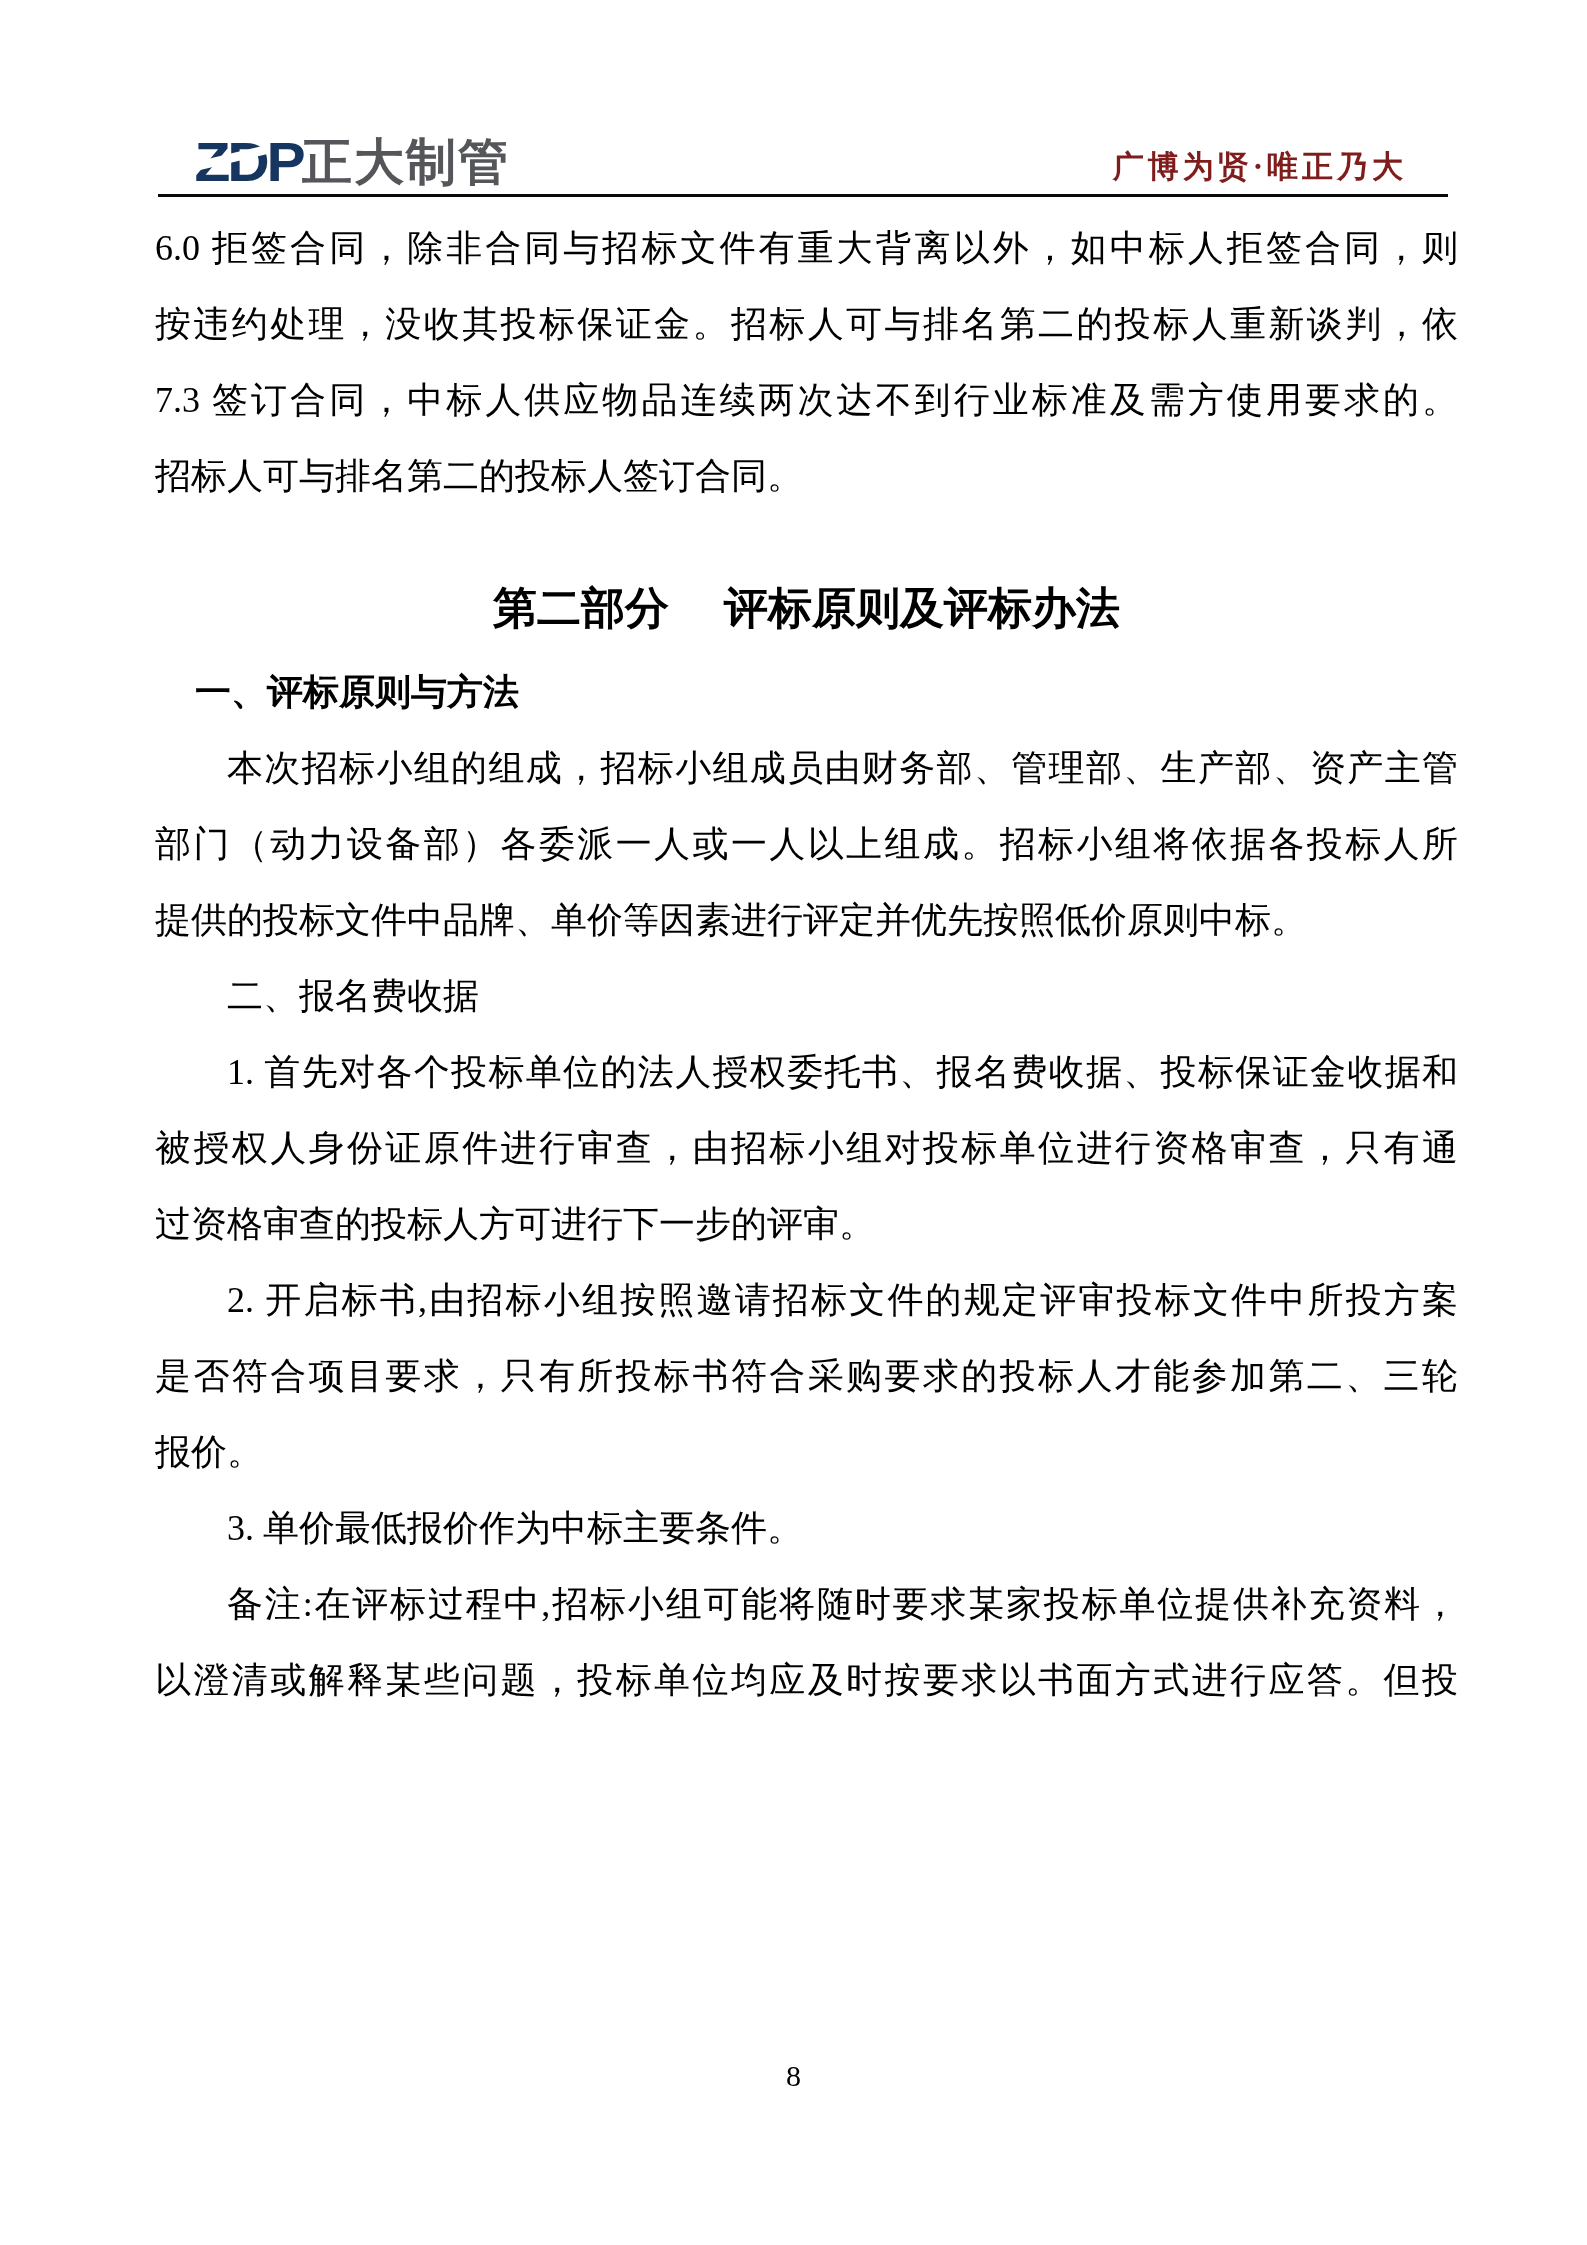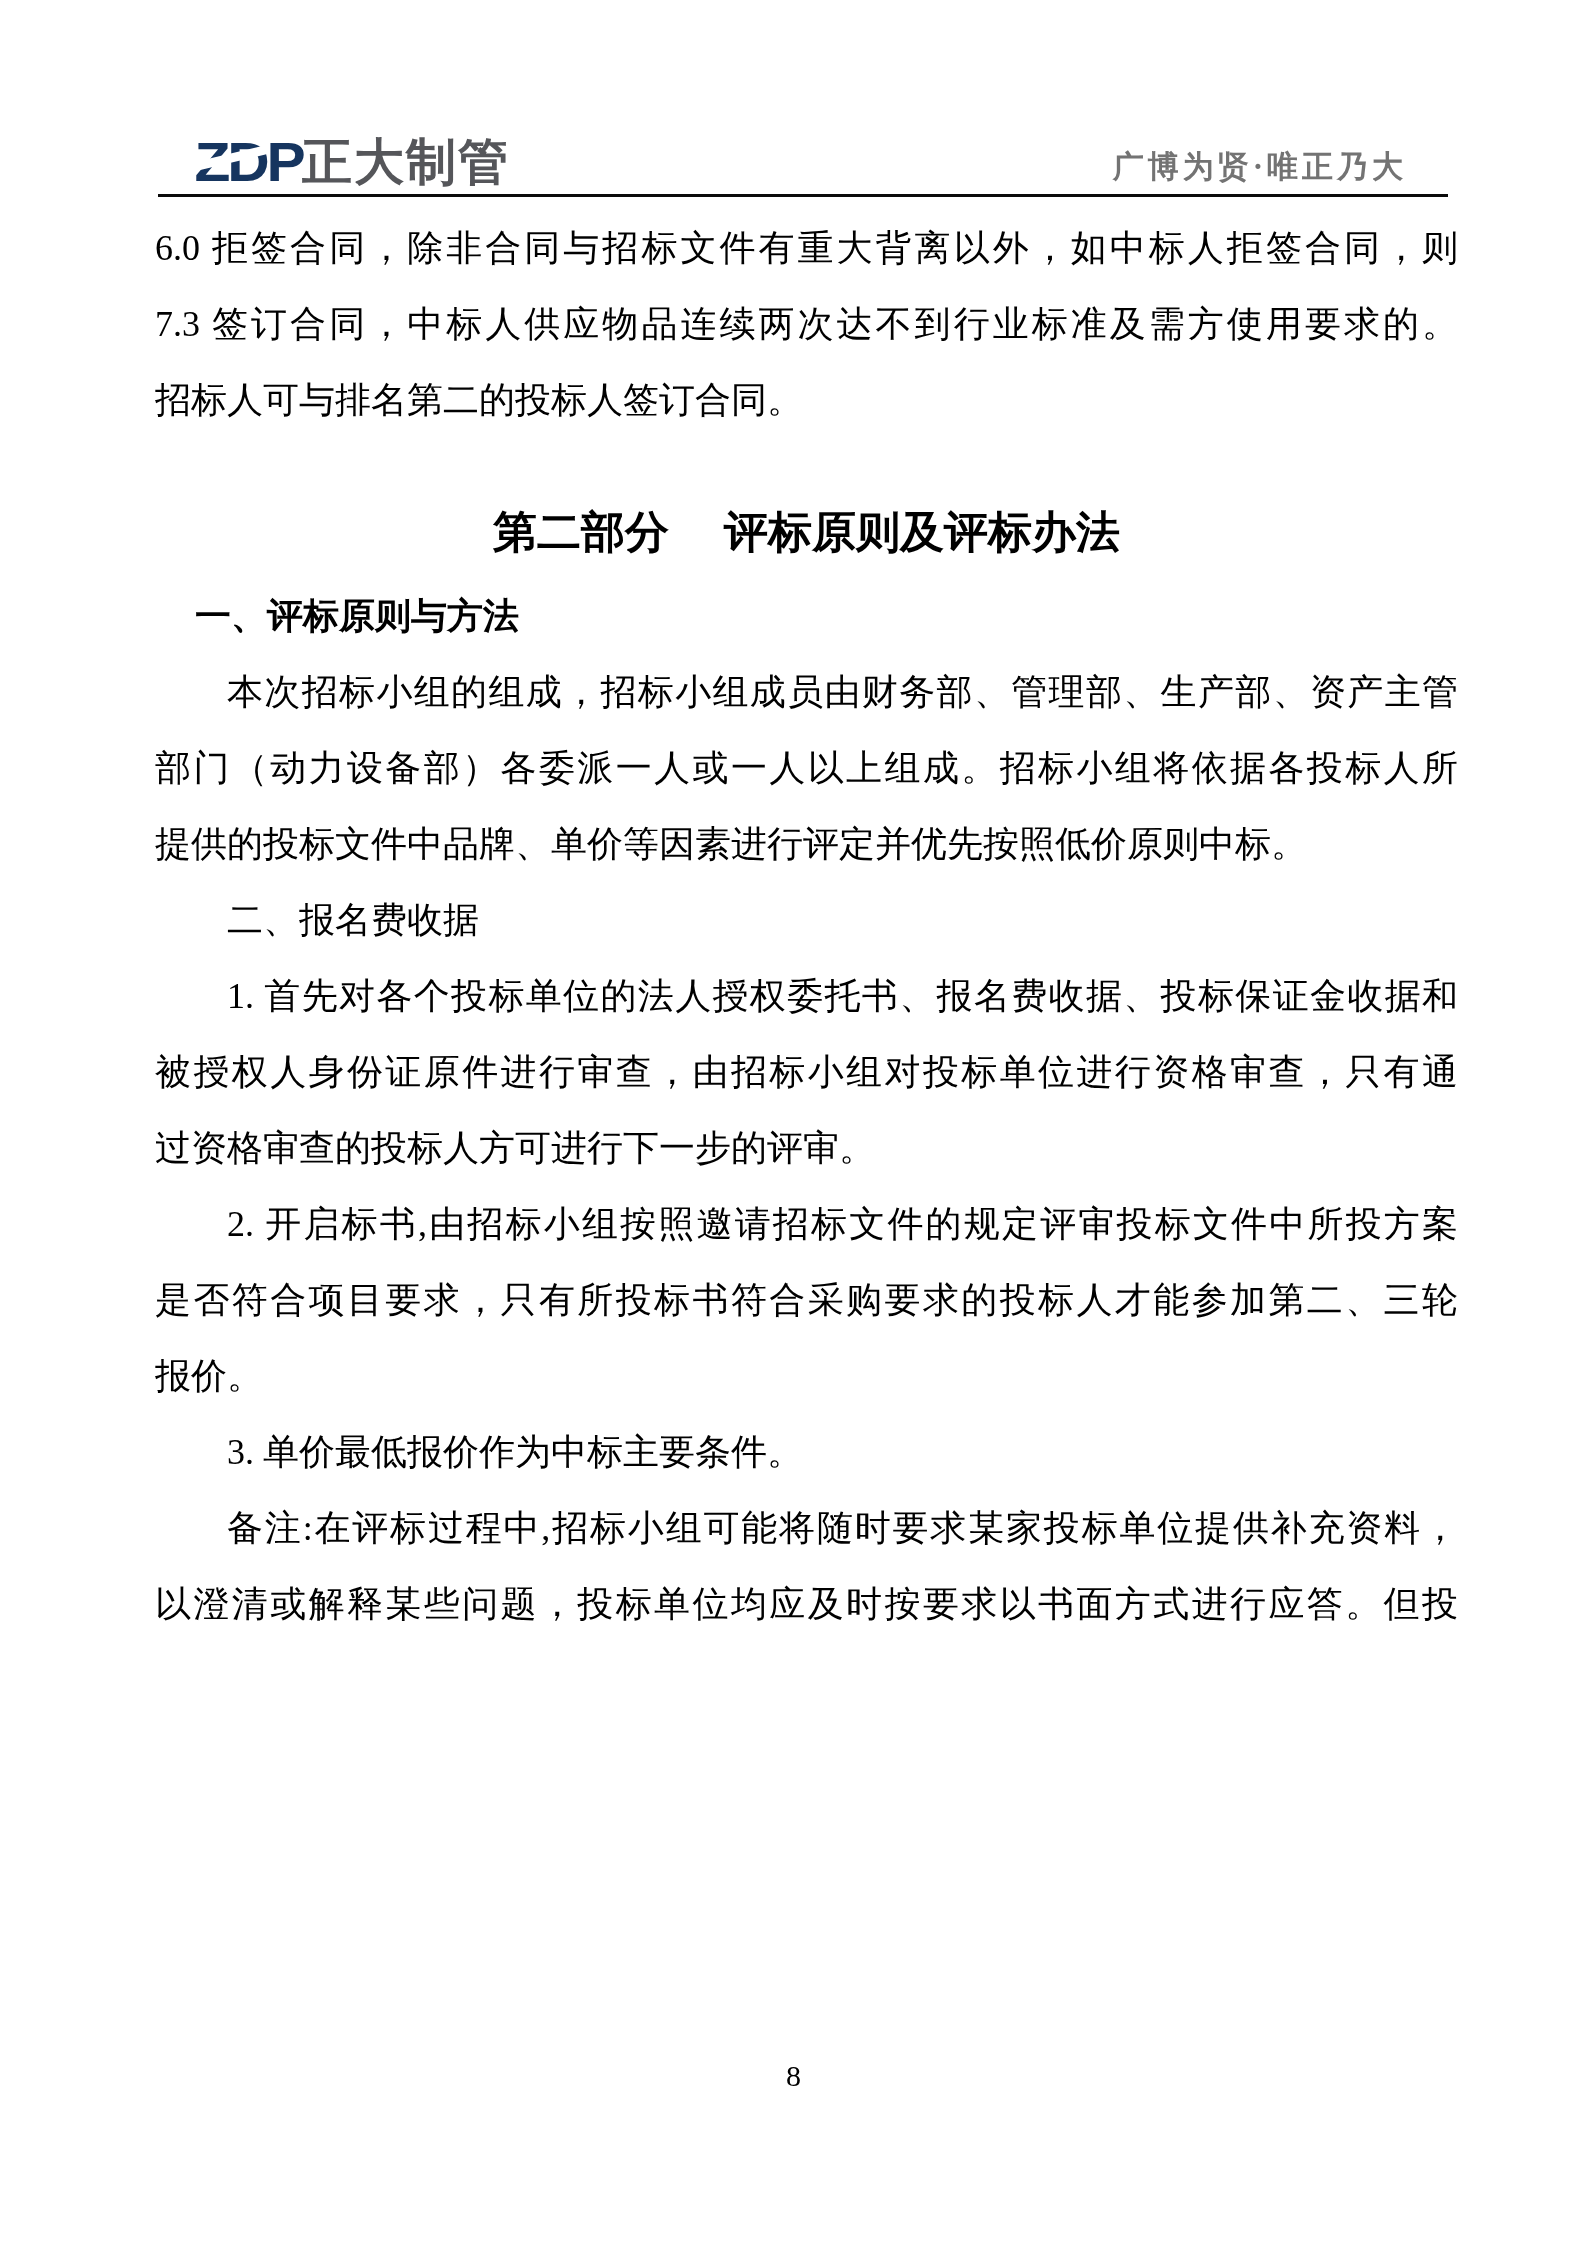--- a/index.html
+++ b/index.html
@@ -67,26 +67,27 @@
 <body>
 
 <div class="header">
   <div class="logo">
     <span class="logo-zdp" style="color: rgb(22, 53, 95);">
       <span>ZDP</span>
       <span class="logo-swoosh"></span>
     </span>
     <span class="logo-cn" style="color: rgb(85, 86, 90);">正大制管</span>
   </div>
-  <div class="slogan" style="color: #737373; margin-left: 36px;">广博为贤·唯正乃大</div>
+  <div class="slogan" style="color: #7f1d1d; margin-left: 36px;">广博为贤·唯正乃大</div>
   <div class="header-rule" style="background: rgb(10, 10, 10);"></div>
 </div>
 
 <div class="doc">
     <div class="line wrap justify">6.0 拒签合同，除非合同与招标文件有重大背离以外，如中标人拒签合同，则</div>
+    <div class="line wrap justify">按违约处理，没收其投标保证金。招标人可与排名第二的投标人重新谈判，依</div>
     <div class="line wrap justify">7.3 签订合同，中标人供应物品连续两次达不到行业标准及需方使用要求的。</div>
     <div class="line wrap">招标人可与排名第二的投标人签订合同。</div>
     <div class="line title">第二部分　 评标原则及评标办法</div>
     <div class="line wrap heading after-title">一、评标原则与方法</div>
     <div class="line wrap justify indent">本次招标小组的组成，招标小组成员由财务部、管理部、生产部、资产主管</div>
     <div class="line wrap justify">部门（动力设备部）各委派一人或一人以上组成。招标小组将依据各投标人所</div>
     <div class="line wrap">提供的投标文件中品牌、单价等因素进行评定并优先按照低价原则中标。</div>
     <div class="line wrap indent">二、报名费收据</div>
     <div class="line wrap justify indent">1. 首先对各个投标单位的法人授权委托书、报名费收据、投标保证金收据和</div>
     <div class="line wrap justify">被授权人身份证原件进行审查，由招标小组对投标单位进行资格审查，只有通</div>

